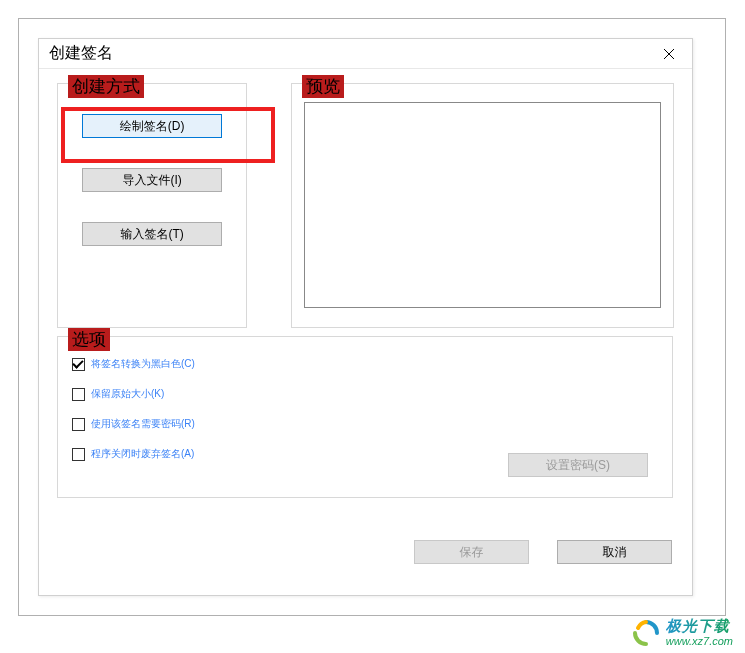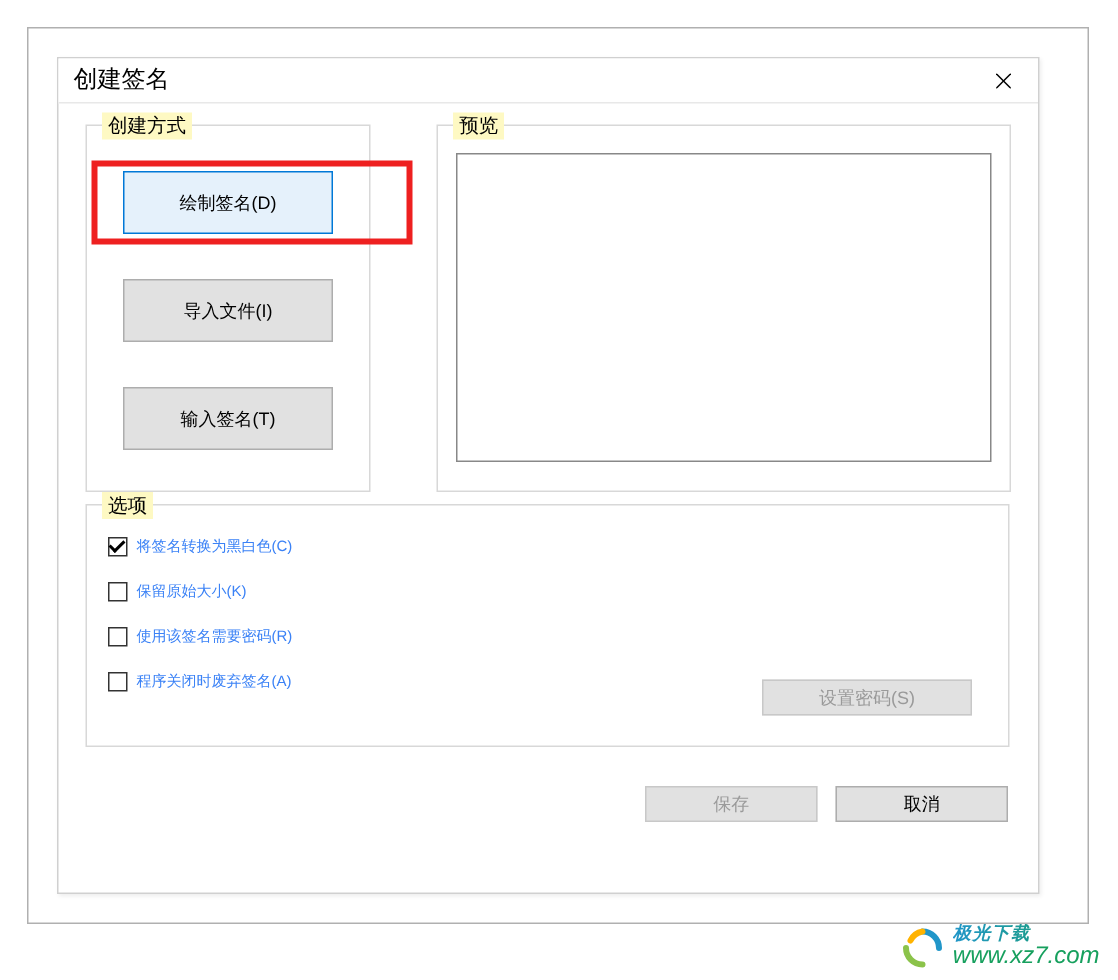--- a/index.html
+++ b/index.html
@@ -68,36 +68,36 @@
     .fieldset {
       border: 1px solid #d8d8d8;
       padding: 22px 12px 14px 12px;
       position: relative;
       background: #fff;
     }
     .fieldset-legend {
       position: absolute;
       top: -9px;
       left: 10px;
-      background: #fef9c3;
+      background: #b91c1c;
       padding: 0 4px;
-      font-size: 13px;
+      font-size: 17px;
       color: #000;
     }
     .method-fieldset {
       width: 198px;
       height: 245px;
       display: flex;
       flex-direction: column;
       gap: 30px;
       padding-top: 30px;
     }
     .method-btn {
       width: 140px;
-      height: 42px;
+      height: 24px;
       margin: 0 auto;
       background: #e1e1e1;
       border: 1px solid #adadad;
       font-size: 12px;
       color: #000;
       display: flex;
       align-items: center;
       justify-content: center;
       cursor: default;
     }
@@ -176,22 +176,22 @@
       display: flex;
       align-items: center;
       justify-content: center;
       position: absolute;
       right: 24px;
       bottom: 20px;
     }
     .bottom-buttons {
       display: flex;
       justify-content: flex-end;
-      gap: 12px;
-      margin-top: 26px;
+      gap: 28px;
+      margin-top: 42px;
       padding-right: 2px;
     }
     .bottom-btn {
       width: 115px;
       height: 24px;
       background: #e1e1e1;
       border: 1px solid #adadad;
       font-size: 12px;
       display: flex;
       align-items: center;
@@ -213,31 +213,31 @@
       width: 28px;
       height: 28px;
       position: relative;
     }
     .wm-text {
       display: flex;
       flex-direction: column;
       line-height: 1.1;
     }
     .wm-line1 {
-      font-size: 12px;
+      font-size: 15px;
       font-weight: bold;
       background: linear-gradient(90deg, #2196c9, #17a05e);
       -webkit-background-clip: text;
       background-clip: text;
       color: transparent;
       font-style: italic;
       letter-spacing: 1px;
     }
     .wm-line2 {
-      font-size: 16px;
+      font-size: 11px;
       color: #17a05e;
       font-style: italic;
     }
   </style>
 </head>
 <body>
 
 <div class="outer-frame"></div>
 
 <div class="dialog">

